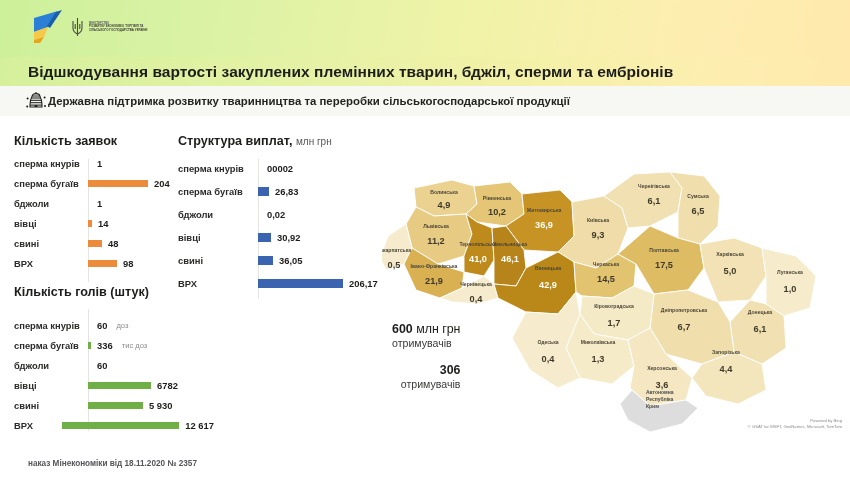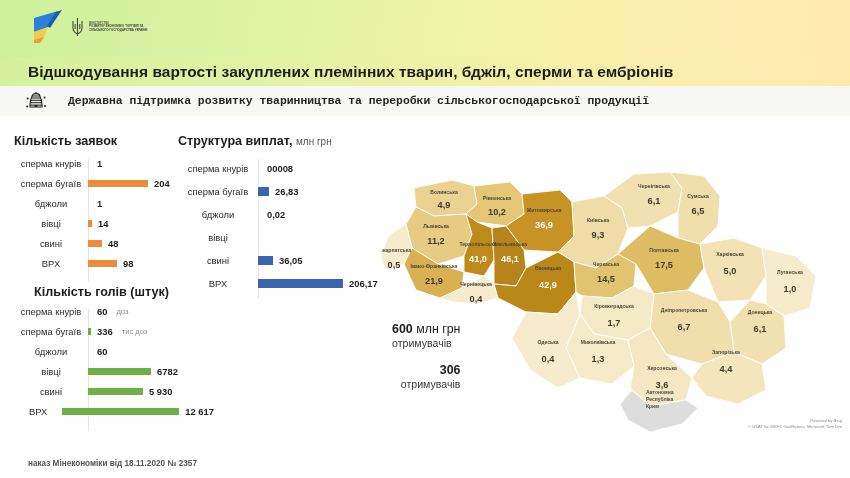--- a/index.html
+++ b/index.html
@@ -57,44 +57,43 @@
   }
 
   .subtitle-row {
     position: absolute; left: 0; top: 86px;
     width: 850px; height: 30px;
     background: #f7f7f3;
     display: flex; align-items: center;
   }
   .beehive-icon { margin-left: 24px; width: 24px; height: 24px; }
   .subtitle-row h2 {
-    margin-left: 20px;
+    margin-left: 0;
     font-size: 11.4px; font-weight: 600; color: #242422;
     white-space: nowrap;
-    font-family: Liberation Mono, monospace;
   }
 
   
   .panel-title {
     font-size: 12.6px; font-weight: 700; color: #1d1d1b;
   }
   .panel-title .unit {
     font-size: 10px; font-weight: 400; color: #58585a;
   }
 
   .chart { position: absolute; }
 
   .bar-row {
     position: relative;
     display: flex; align-items: center;
     height: 20px;
   }
   .bar-label {
-    font-size: 9.4px; font-weight: 400; color: #2b2b29;
-    text-align: center;
+    font-size: 9.4px; font-weight: 700; color: #2b2b29;
+    text-align: left;
     white-space: nowrap;
   }
   .bar-track {
     position: relative; height: 20px;
     display: flex; align-items: center;
     flex: 1;
   }
   .bar-fill { height: 7px; border-radius: 0; }
   .bar-value {
     font-size: 9.4px; font-weight: 700; color: #1d1d1b;
@@ -250,21 +249,21 @@
         <div class="bar-label" style="width:74px;">ВРХ</div>
         <div class="bar-track">
             <div class="bar-fill" style="width:29px; background:#ED8B3C;"></div>
           <div class="bar-value">98</div>
           </div>
       </div>
     </div>
   </div>
 
   <div class="chart" id="chart-heads" style="left:14px; top:285px; width:200px;">
-    <div class="panel-title" style="text-align:center; margin-bottom:2px; width:175px;">Кількість голів (штук)</div>
+    <div class="panel-title" style="text-align:left; margin-bottom:16px; width:175px;">Кількість голів (штук)</div>
     <div class="rows">
       <div class="axis-line" style="left:74px; top:24px; height:122px;"></div>
 
       <div class="bar-row">
         <div class="bar-label" style="width:74px;">сперма кнурів</div>
         <div class="bar-track">
             <div class="bar-fill" style="width:0px; background:#6FAF46;"></div>
           <div class="bar-value" style="margin-left:9px;">60</div>
           <div class="bar-note">доз</div>
           </div>
@@ -318,21 +317,21 @@
       <span>Структура виплат,</span>
       <span class="unit">млн грн</span>
     </div>
     <div class="rows">
       <div class="axis-line" style="left:80px; top:25px; height:140px;"></div>
 
       <div class="bar-row" style="height:23px;">
         <div class="bar-label" style="width:80px;">сперма кнурів</div>
         <div class="bar-track">
             <div class="bar-fill" style="width:0px; background:#3A64B0;"></div>
-          <div class="bar-value" style="margin-left:9px;">00008</div>
+          <div class="bar-value" style="margin-left:9px;">00002</div>
           </div>
       </div>
 
       <div class="bar-row" style="height:23px;">
         <div class="bar-label" style="width:80px;">сперма бугаїв</div>
         <div class="bar-track">
             <div class="bar-fill" style="width:11px; height:9px; background:#3A64B0;"></div>
           <div class="bar-value">26,83</div>
           </div>
       </div>
@@ -340,20 +339,24 @@
       <div class="bar-row" style="height:23px;">
         <div class="bar-label" style="width:80px;">бджоли</div>
         <div class="bar-track">
             <div class="bar-fill" style="width:0px; background:#3A64B0;"></div>
           <div class="bar-value" style="margin-left:9px;">0,02</div>
           </div>
       </div>
 
       <div class="bar-row" style="height:23px;">
         <div class="bar-label" style="width:80px;">вівці</div>
+        <div class="bar-track">
+            <div class="bar-fill" style="width:13px; height:9px; background:#3A64B0;"></div>
+          <div class="bar-value">30,92</div>
+          </div>
       </div>
 
       <div class="bar-row" style="height:23px;">
         <div class="bar-label" style="width:80px;">свині</div>
         <div class="bar-track">
             <div class="bar-fill" style="width:15px; height:9px; background:#3A64B0;"></div>
           <div class="bar-value">36,05</div>
           </div>
       </div>
 

